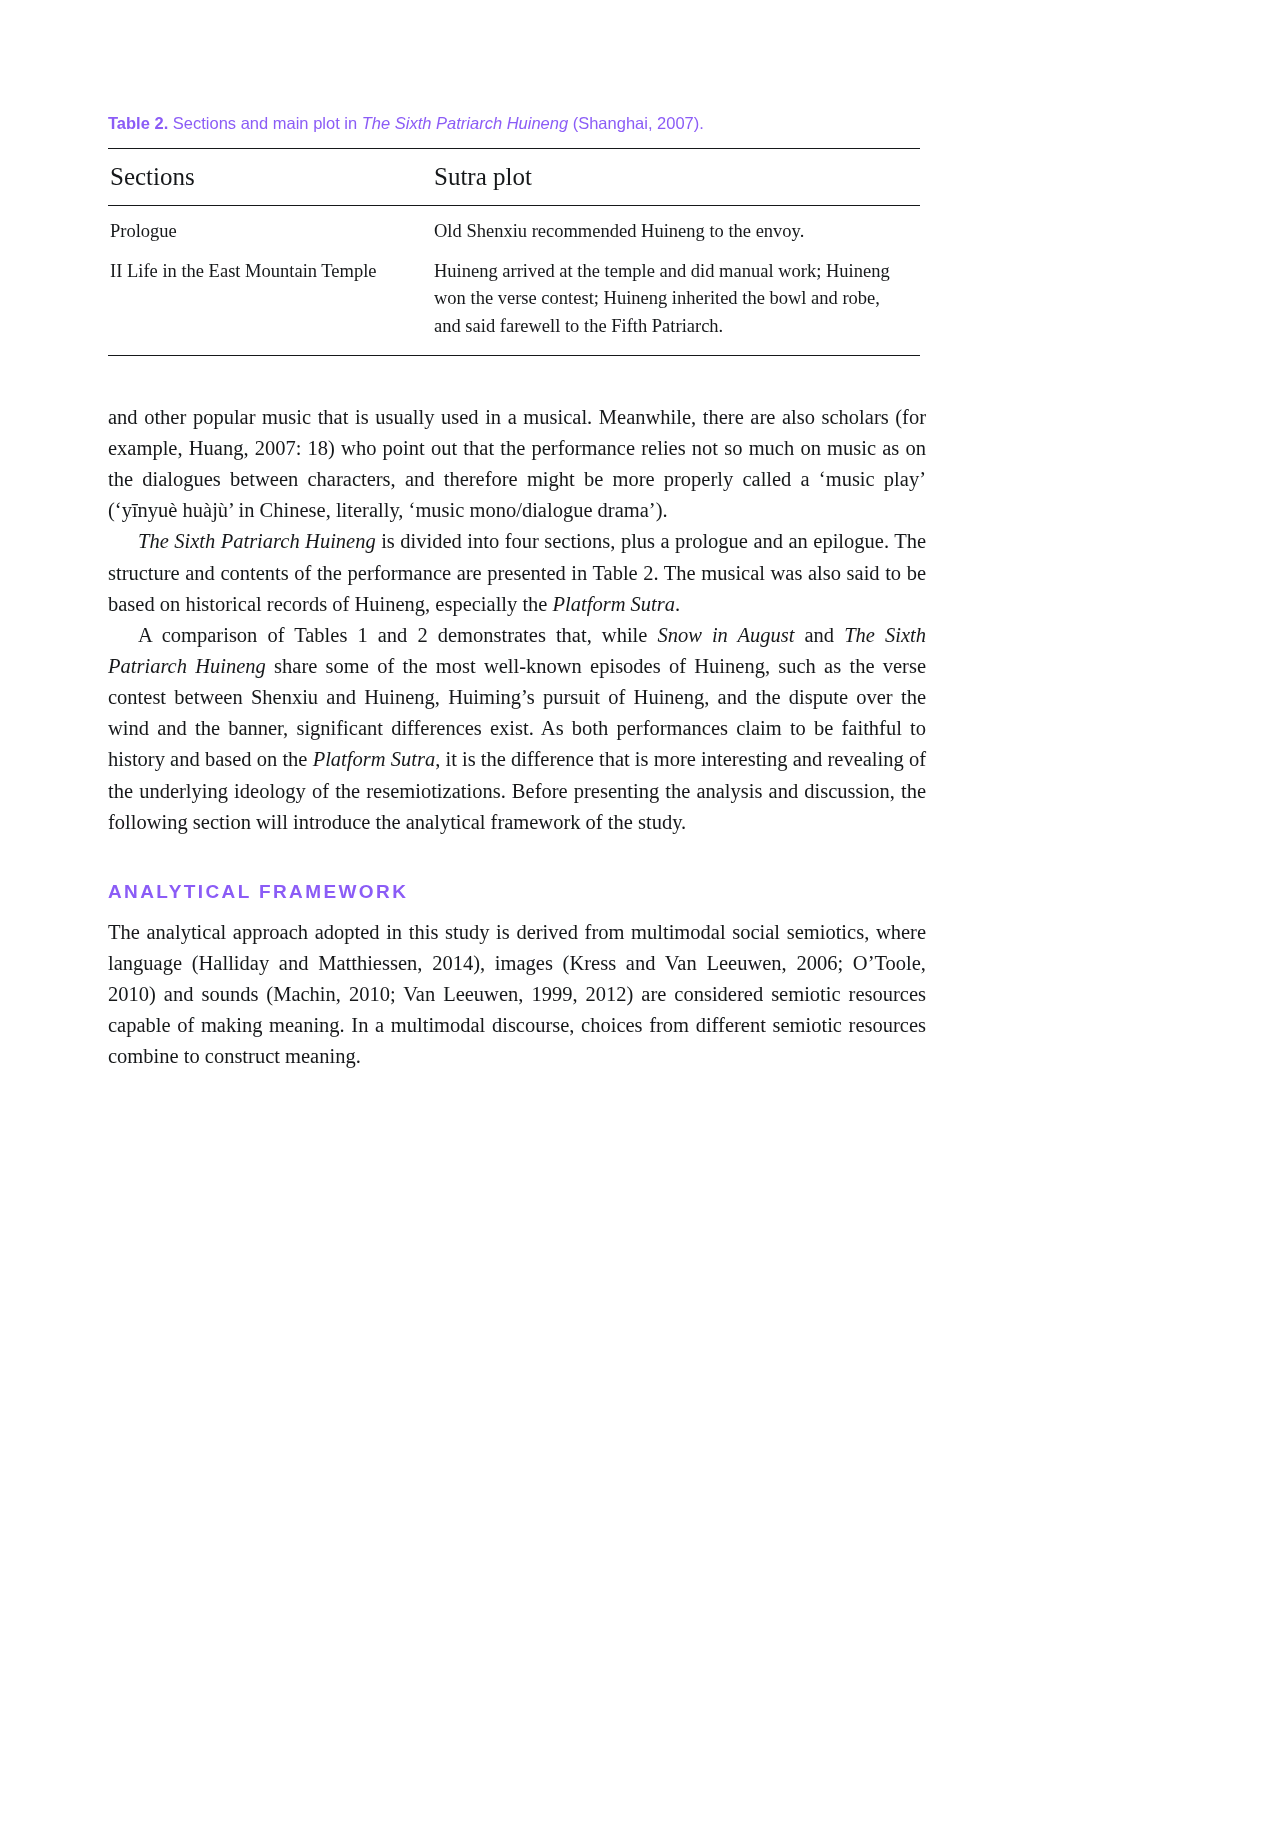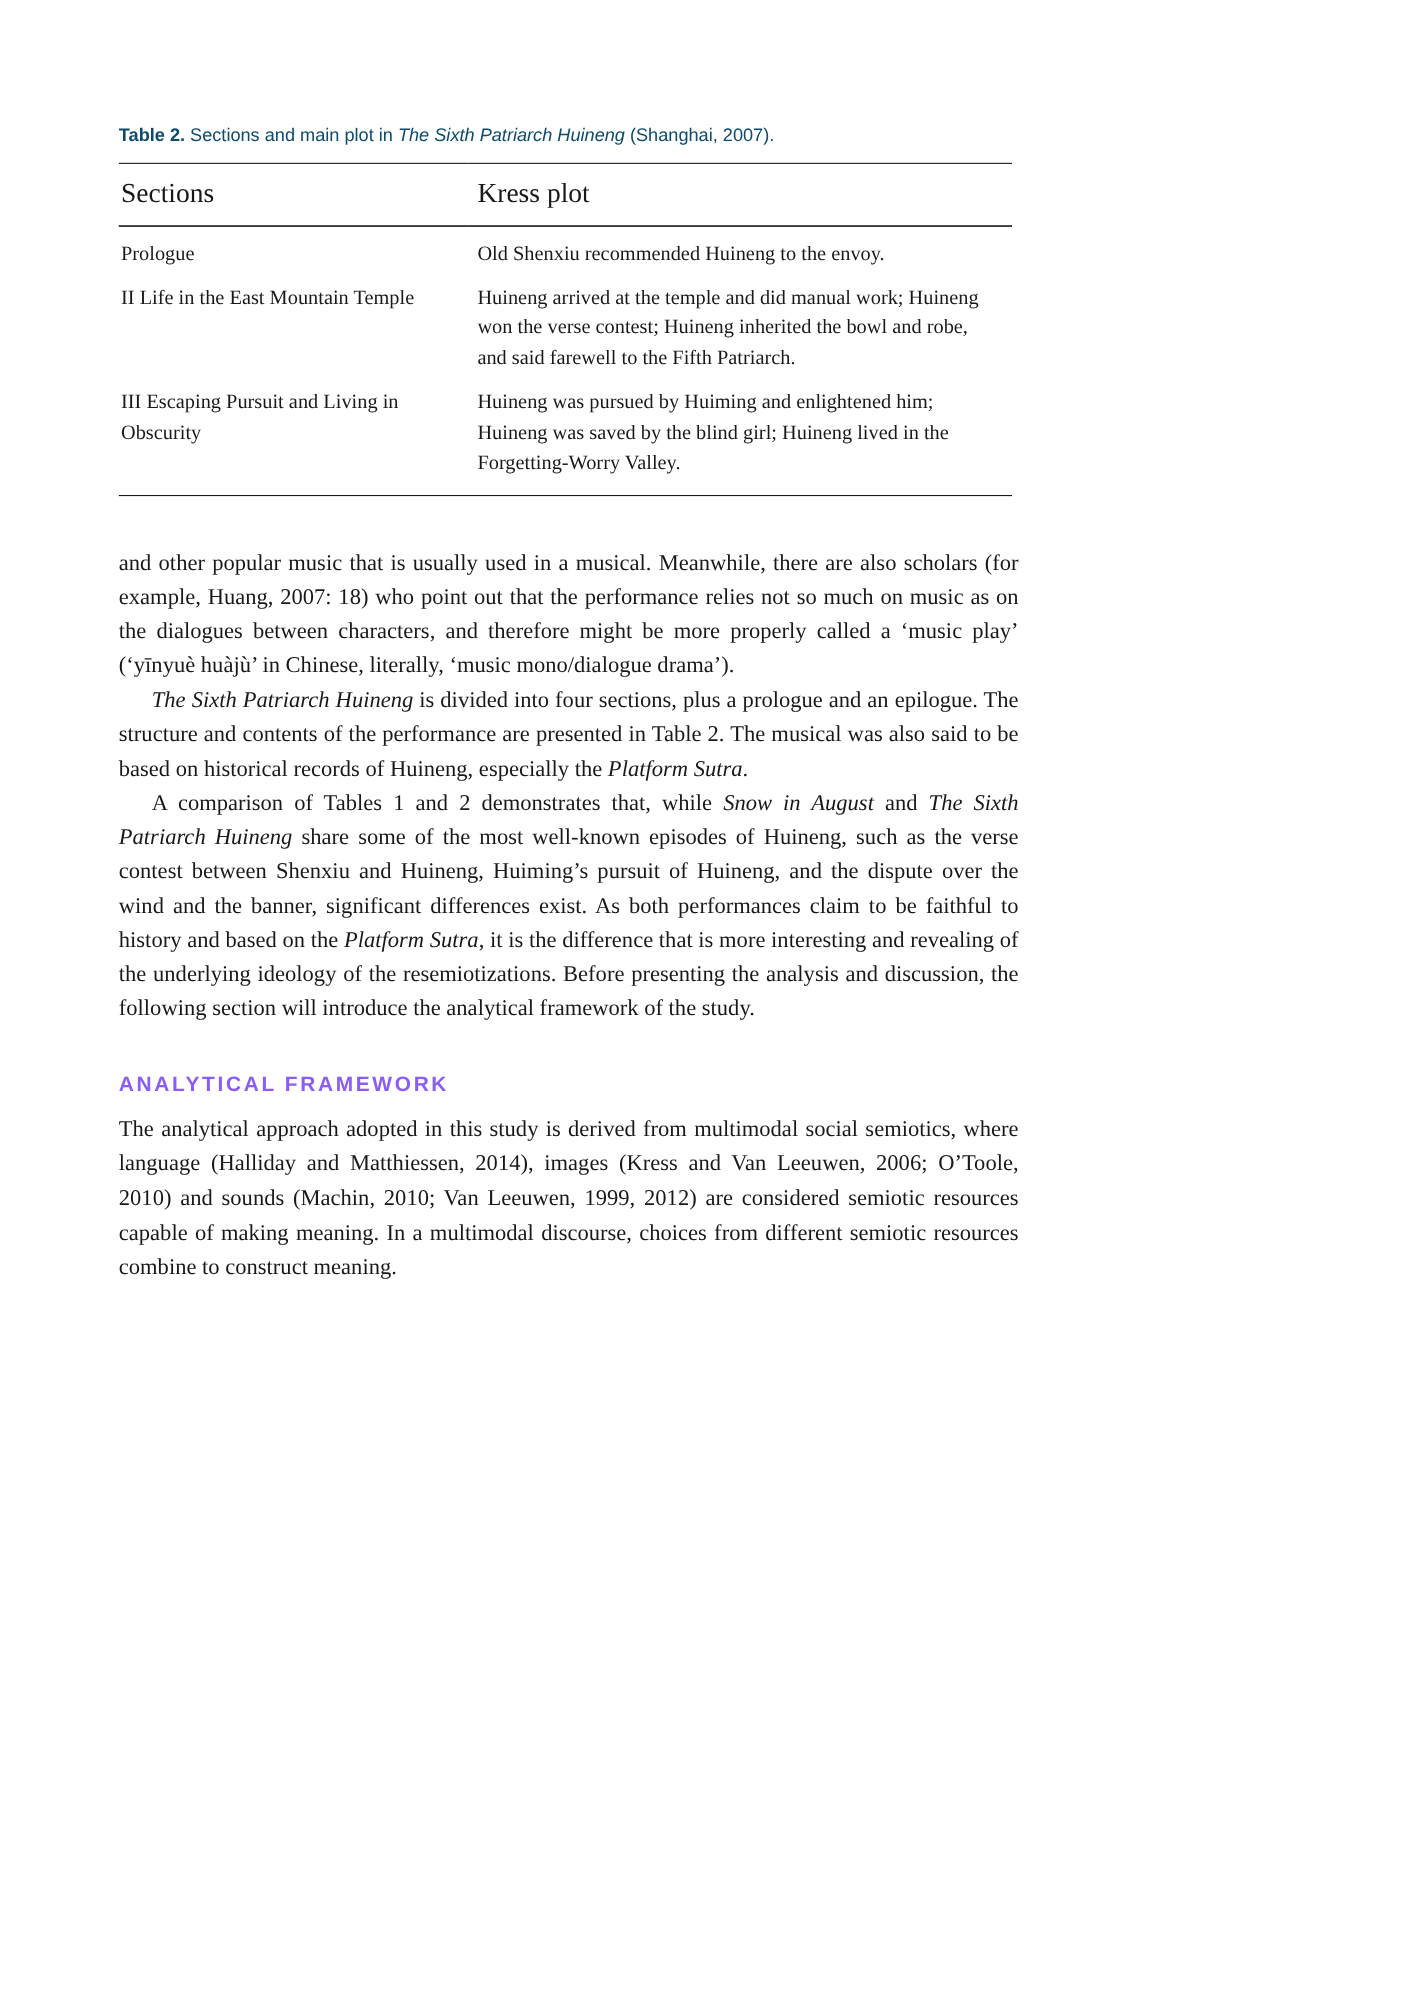--- a/index.html
+++ b/index.html
@@ -22,21 +22,21 @@
     left: 108px;
     top: 112px;
     width: 818px;
   }
 
   
   .table-caption {
     font-family: "Liberation Sans", sans-serif;
     font-size: 16.5px;
     line-height: 1.35;
-    color: #0c4a6e;
+    color: #8b5cf6;
     margin-bottom: 14px;
   }
   .table-caption .cap-label {
     font-weight: bold;
   }
   .table-caption .cap-italic {
     font-style: italic;
   }
 
   
@@ -142,35 +142,31 @@
   <div class="content">
 
     <div class="table-caption">
       <span class="cap-label">Table 2.</span><span> Sections and main plot in </span><span class="cap-italic">The Sixth Patriarch Huineng</span><span> (Shanghai, 2007).</span>
     </div>
 
     <table class="data-table">
       <thead>
         <tr>
           <th class="col-a">Sections</th>
-          <th class="col-b">Kress plot</th>
+          <th class="col-b">Sutra plot</th>
         </tr>
       </thead>
       <tbody>
         <tr>
           <td class="col-a">Prologue</td>
           <td class="col-b">Old Shenxiu recommended Huineng to the envoy.</td>
         </tr>
         <tr>
           <td class="col-a">II Life in the East Mountain Temple</td>
           <td class="col-b">Huineng arrived at the temple and did manual work; Huineng won the verse contest; Huineng inherited the bowl and robe, and said farewell to the Fifth Patriarch.</td>
-        </tr>
-        <tr>
-          <td class="col-a">III Escaping Pursuit and Living in Obscurity</td>
-          <td class="col-b">Huineng was pursued by Huiming and enlightened him; Huineng was saved by the blind girl; Huineng lived in the Forgetting-Worry Valley.</td>
         </tr>
       </tbody>
     </table>
     <div class="table-bottom-rule"></div>
 
     <div class="body-block">
       <p>and other popular music that is usually used in a musical. Meanwhile, there are also scholars (for example, Huang, 2007: 18) who point out that the performance relies not so much on music as on the dialogues between characters, and therefore might be more properly called a ‘music play’ (‘yīnyuè huàjù’ in Chinese, literally, ‘music mono/dialogue drama’).</p>
       <p class="indent"><em>The Sixth Patriarch Huineng</em><span> is divided into four sections, plus a prologue and an epilogue. The structure and contents of the performance are presented in Table 2. The musical was also said to be based on historical records of Huineng, especially the </span><em>Platform Sutra</em><span>.</span></p>
       <p class="indent"><span>A comparison of Tables 1 and 2 demonstrates that, while </span><em>Snow in August</em><span> and </span><em>The Sixth Patriarch Huineng</em><span> share some of the most well-known episodes of Huineng, such as the verse contest between Shenxiu and Huineng, Huiming’s pursuit of Huineng, and the dispute over the wind and the banner, significant differences exist. As both performances claim to be faithful to history and based on the </span><em>Platform Sutra</em><span>, it is the difference that is more interesting and revealing of the underlying ideology of the resemiotizations. Before presenting the analysis and discussion, the following section will introduce the analytical framework of the study.</span></p>
 

